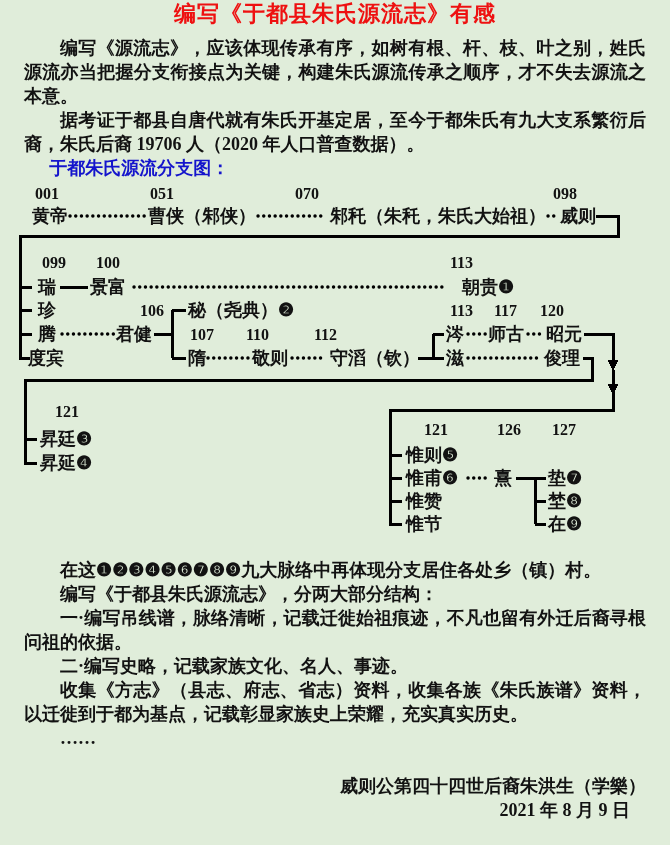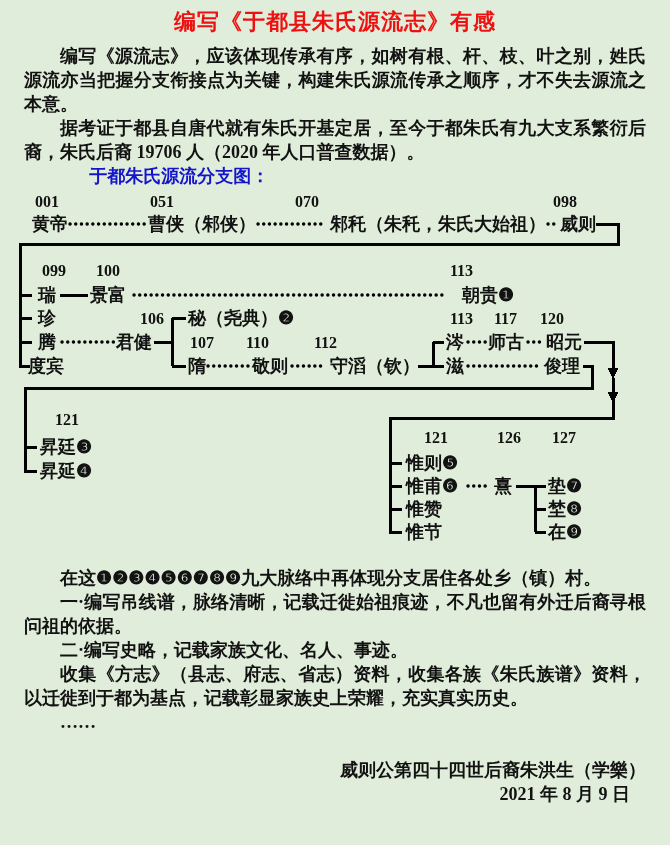--- a/index.html
+++ b/index.html
@@ -4,21 +4,21 @@
 <style>
   html,body{margin:0;padding:0;}
   body{
     width:670px;height:845px;
     font-family:"Liberation Serif","DejaVu Serif",serif;
     background:#e0edda;color:#121212;
     -webkit-font-smoothing:antialiased;
   }
   .page{position:relative;width:670px;height:845px;overflow:hidden;font-weight:bold;}
   .title{
-    margin:0;padding-top:8px;text-align:center;
+    margin:0;text-align:center;
     font-size:22px;line-height:28px;color:#ee1111;font-weight:bold;letter-spacing:1px;
   }
   .para{
     margin:0;padding:0 24px;text-indent:2em;
     font-size:18px;line-height:24px;font-weight:bold;text-align:justify;
   }
   .para.first{margin-top:8px;}
   .blue-head{
     margin:0;padding:0 24px;text-indent:1.4em;
     font-size:18px;line-height:24px;color:#1414cc;font-weight:bold;
@@ -48,21 +48,21 @@
 </head>
 <body>
 
 <div class="page" style="background-color: rgb(224, 237, 218);">
 
   <h1 class="title" style="color: rgb(238, 17, 17);">编写《于都县朱氏源流志》有感</h1>
 
   <p class="para first">编写《源流志》，应该体现传承有序，如树有根、杆、枝、叶之别，姓氏源流亦当把握分支衔接点为关键，构建朱氏源流传承之顺序，才不失去源流之本意。</p>
   <p class="para">据考证于都县自唐代就有朱氏开基定居，至今于都朱氏有九大支系繁衍后裔，朱氏后裔 19706 人（2020 年人口普查数据）。</p>
 
-  <p class="blue-head" style="color: rgb(20, 20, 204); margin-left: 40px;">于都朱氏源流分支图：</p>
+  <p class="blue-head" style="color: rgb(20, 20, 204);">于都朱氏源流分支图：</p>
 
   <div class="diagram">
     <svg viewBox="0 0 670 360" shape-rendering="crispEdges">
       <g stroke="#000" stroke-width="3" fill="none">
 
         <path d="M 596 34 H 618 V 54 H 20 V 176 H 30"></path>
         <path d="M 20 105 H 32"></path>
         <path d="M 20 128 H 32"></path>
         <path d="M 20 152 H 32"></path>
 
@@ -163,20 +163,21 @@
     <span class="dn" style="left:406px;top:287px">惟甫❻</span>
     <span class="dn" style="left:494px;top:287px">熹</span>
     <span class="dn" style="left:548px;top:287px">垫❼</span>
     <span class="dn" style="left:406px;top:310px">惟赞</span>
     <span class="dn" style="left:548px;top:310px">埜❽</span>
     <span class="dn" style="left:406px;top:333px">惟节</span>
     <span class="dn" style="left:548px;top:333px">在❾</span>
   </div>
 
   <p class="para lower">在这❶❷❸❹❺❻❼❽❾九大脉络中再体现分支居住各处乡（镇）村。</p>
+  <p class="para">编写《于都县朱氏源流志》，分两大部分结构：</p>
   <p class="para">一·编写吊线谱，脉络清晰，记载迁徙始祖痕迹，不凡也留有外迁后裔寻根问祖的依据。</p>
   <p class="para">二·编写史略，记载家族文化、名人、事迹。</p>
   <p class="para">收集《方志》（县志、府志、省志）资料，收集各族《朱氏族谱》资料，以迁徙到于都为基点，记载彰显家族史上荣耀，充实真实历史。</p>
   <p class="para ellipsis-line">……</p>
 
   <p class="sig">威则公第四十四世后裔朱洪生（学樂）</p>
   <p class="date">2021 年 8 月 9 日</p>
 </div>
 
 </body></html>

